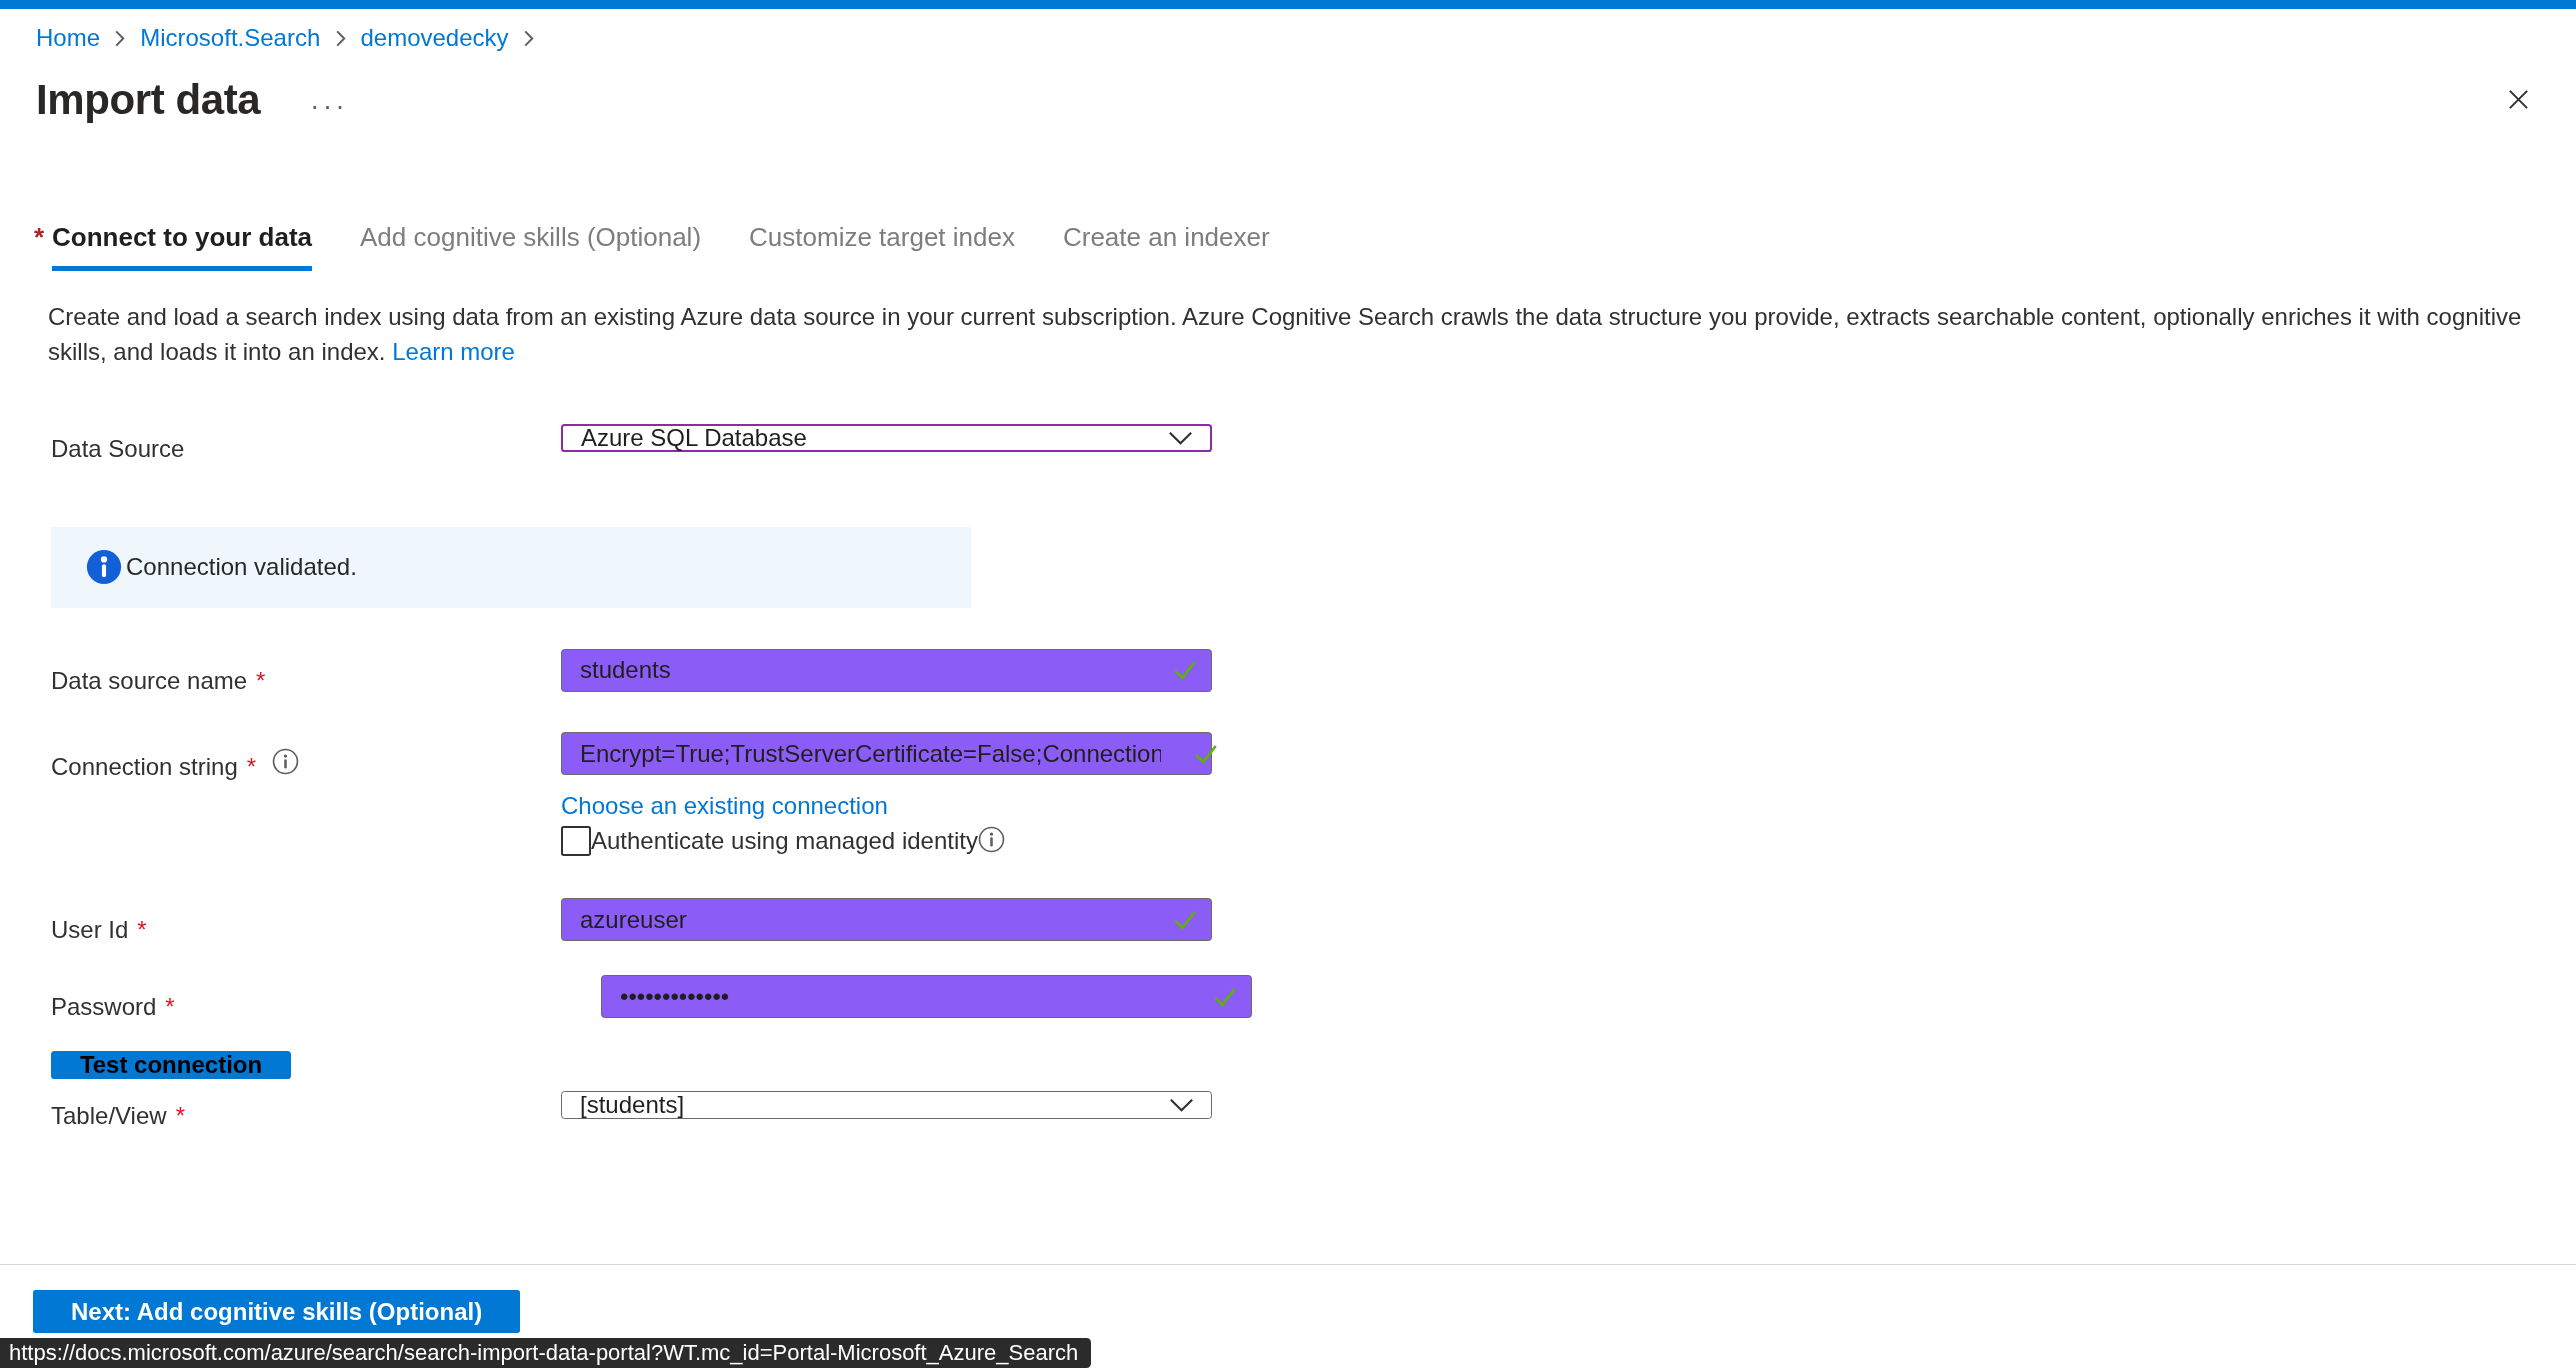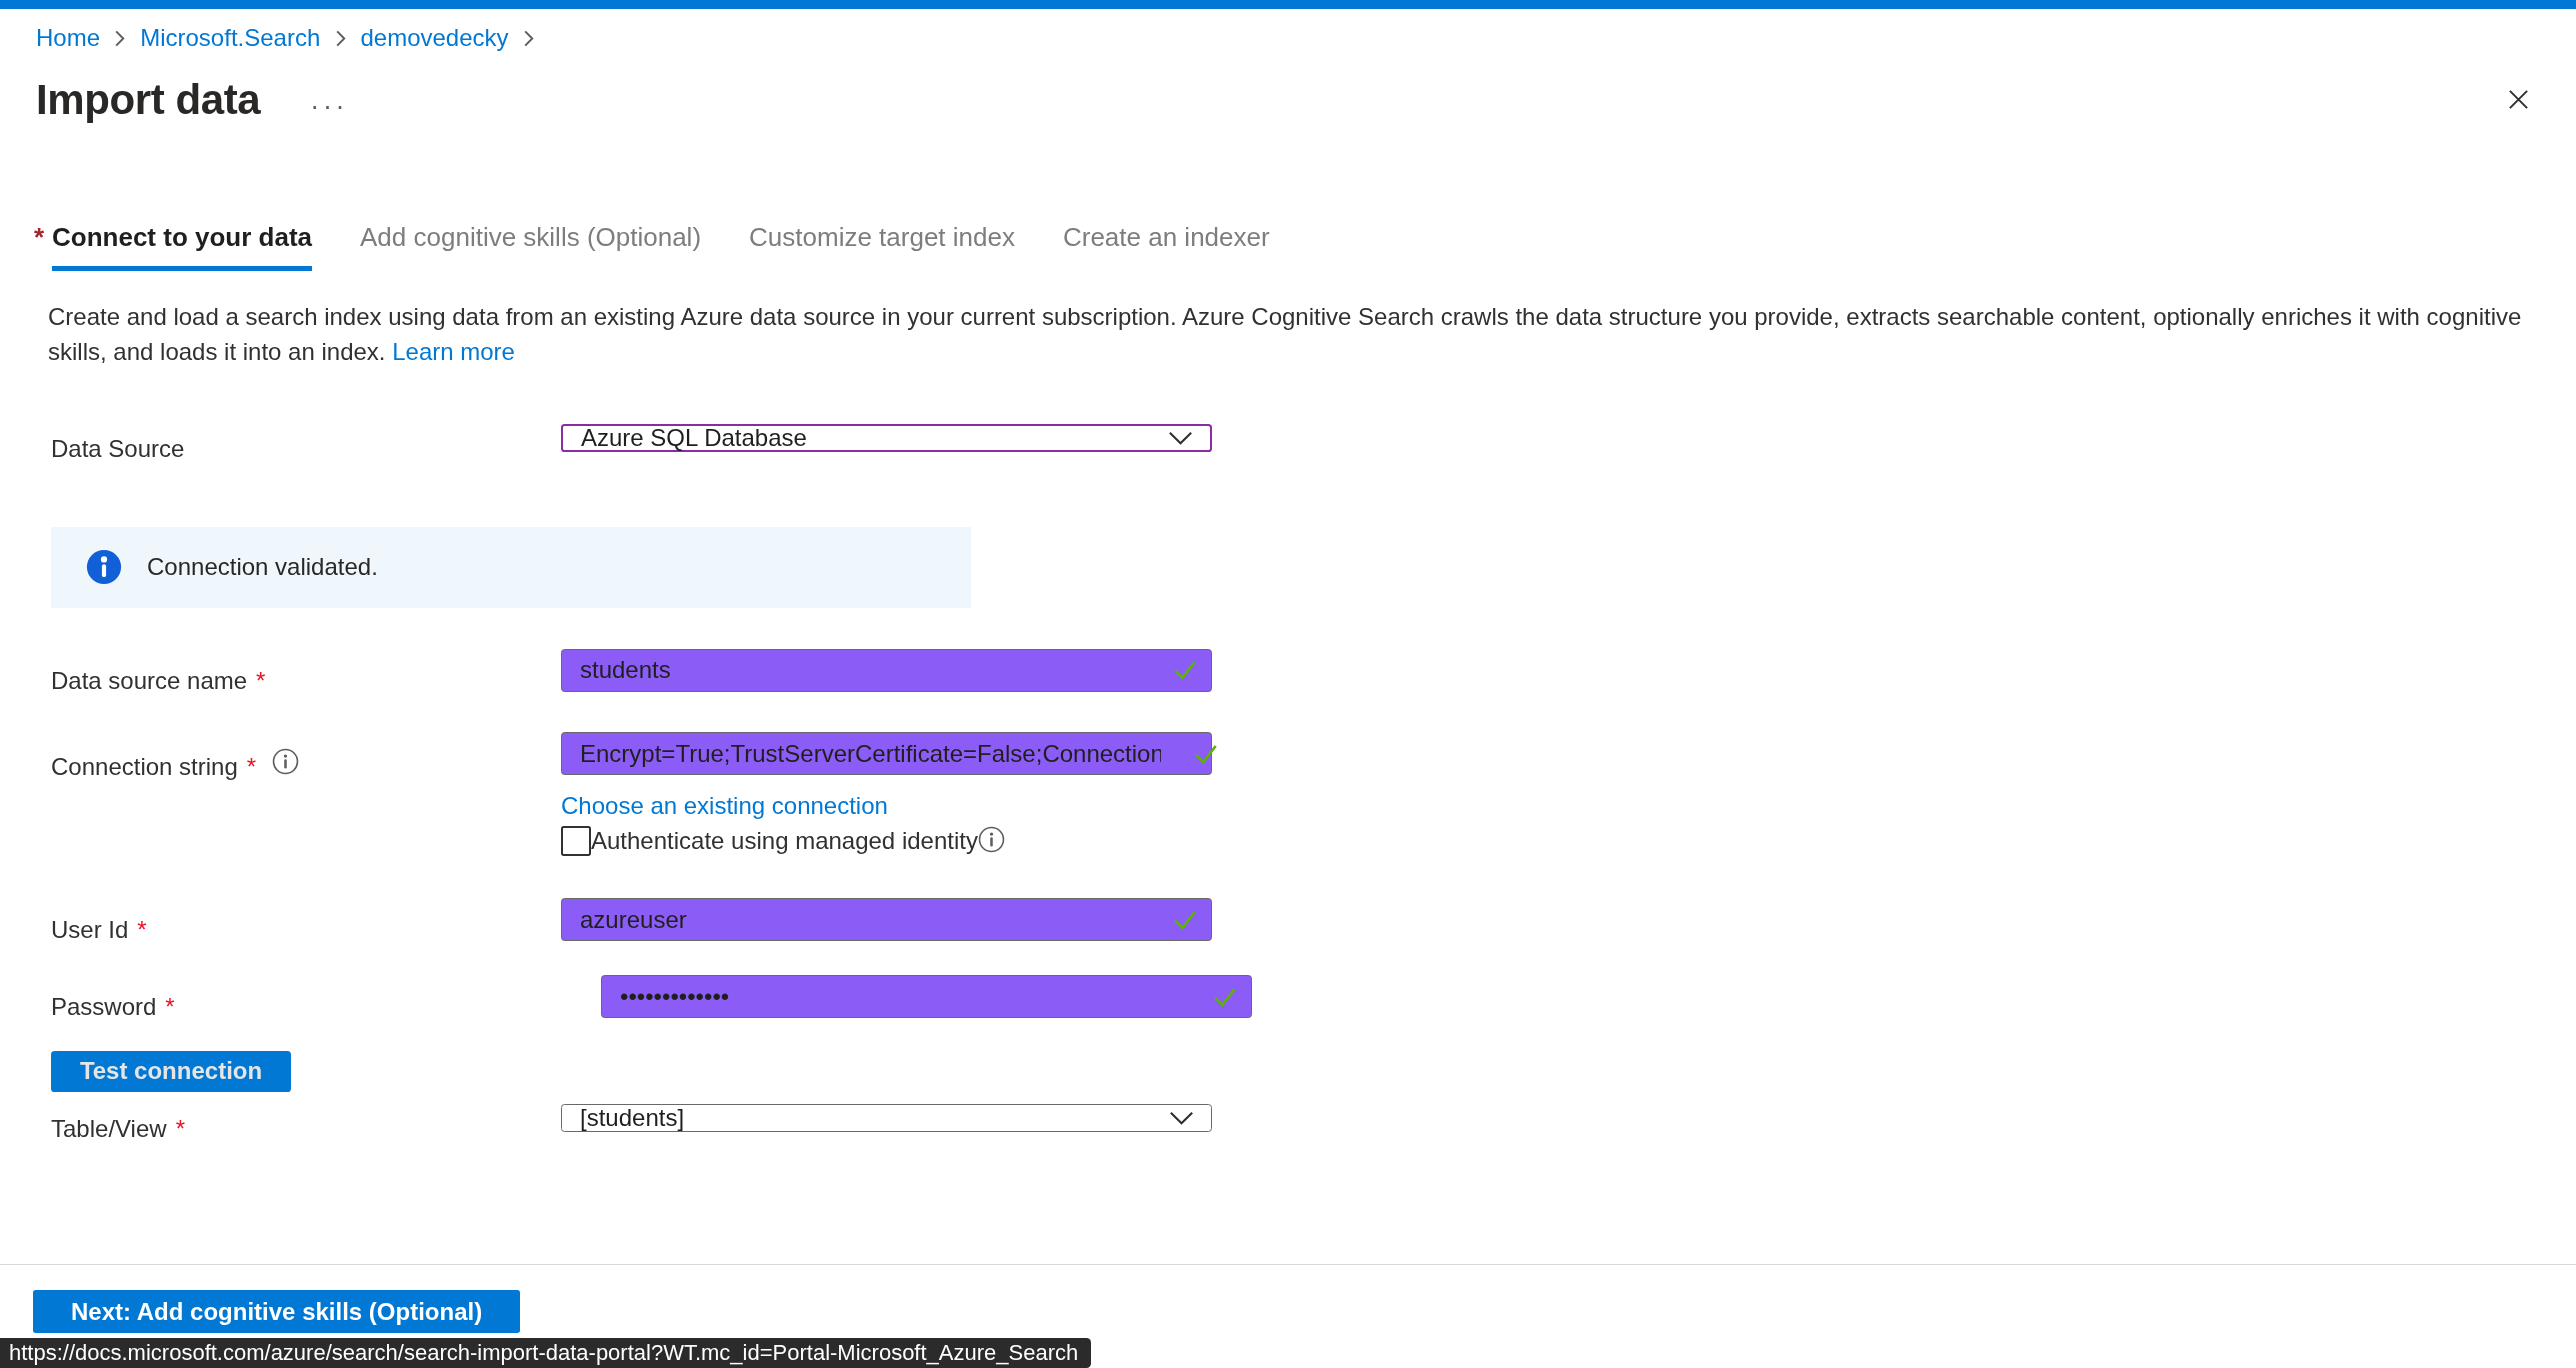--- a/index.html
+++ b/index.html
@@ -60,36 +60,36 @@
     position:relative; width:651px; height:28px; border:1.8px solid #6b6967; border-radius:3.6px;
     display:flex; align-items:center; padding:0 50px 0 18px; font-size:24px; color:#201f1e;
     background:#fff; cursor:pointer;
   }
   .select.accent-purple { border:2.7px solid #8a2da5; }
   .select .chev { position:absolute; right:16px; top:50%; transform:translateY(-50%); }
 
   
   .infobox {
     margin-top:64px; width:920px; height:81px; background:#eff6fc;
-    display:flex; align-items:center; padding-left:35px; gap:25px;
+    display:flex; align-items:center; padding-left:35px; gap:4px;
   }
   .infobox-text { font-size:24px; color:#292827; }
 
   .row-dsn { margin-top:38px; }
   .row-conn { margin-top:32px; }
   .row-link { margin-top:11.6px; }
   .row-link .f-link { grid-column:2; font-size:24px; }
   .row-check { margin-top:6.3px; }
   .check-line { grid-column:2; display:flex; align-items:center; gap:0; }
   .checkbox { width:30px; height:30px; border:2.7px solid #323130; border-radius:2.7px; background:#fff; cursor:pointer; flex:none; }
   .check-label { font-size:24px; color:#323130; }
   .row-user { margin-top:39px; }
   .row-pwd { margin-top:28px;gap:40px; }
   .test-btn {
-    margin-top:29.5px; width:240px; height:41px; background:#0078d4; color:#e5e5e5;
+    margin-top:29.5px; width:240px; height:28px; background:#0078d4; color:#000000;
     font-size:24px; font-weight:700; border:none; border-radius:3.6px; cursor:pointer;
     display:flex; align-items:center; justify-content:center; font-family:"Liberation Sans", sans-serif;
   }
   .row-table { margin-top:1.8px; }
 
   
   .divider { position:absolute; left:0; top:1264px; width:100%; border-top:1.8px solid #d8d8d8; }
   .next-btn {
     position:absolute; left:33px; top:1290px; height:43px; padding:4px 38px; background:#0078d4;
     color:#fff; font-size:24px; font-weight:700; border:none; border-radius:2.7px; cursor:pointer;

